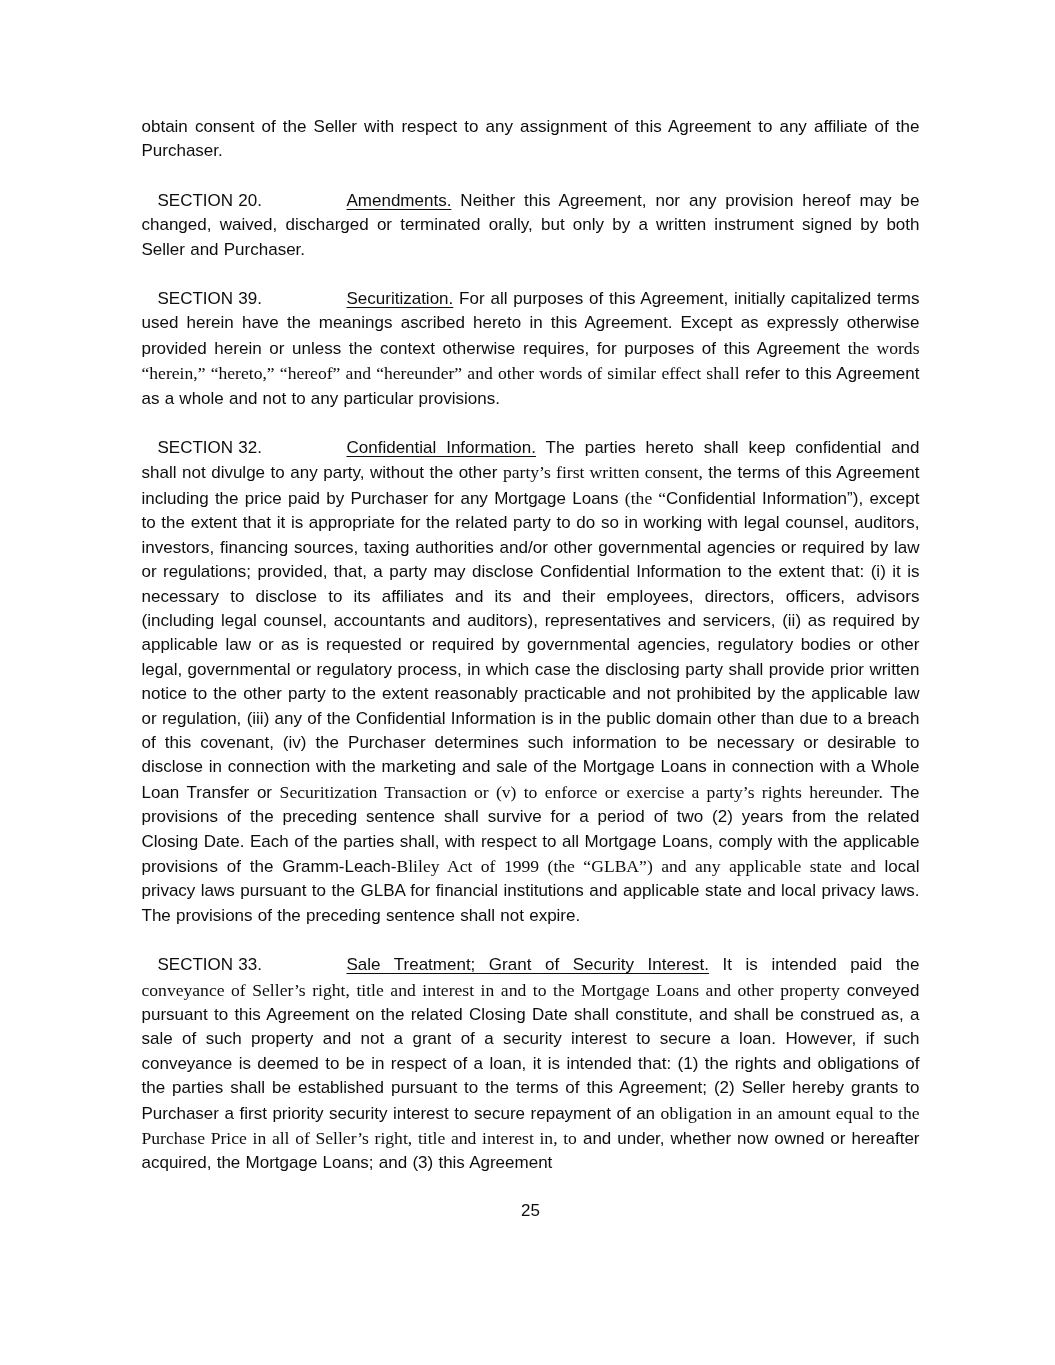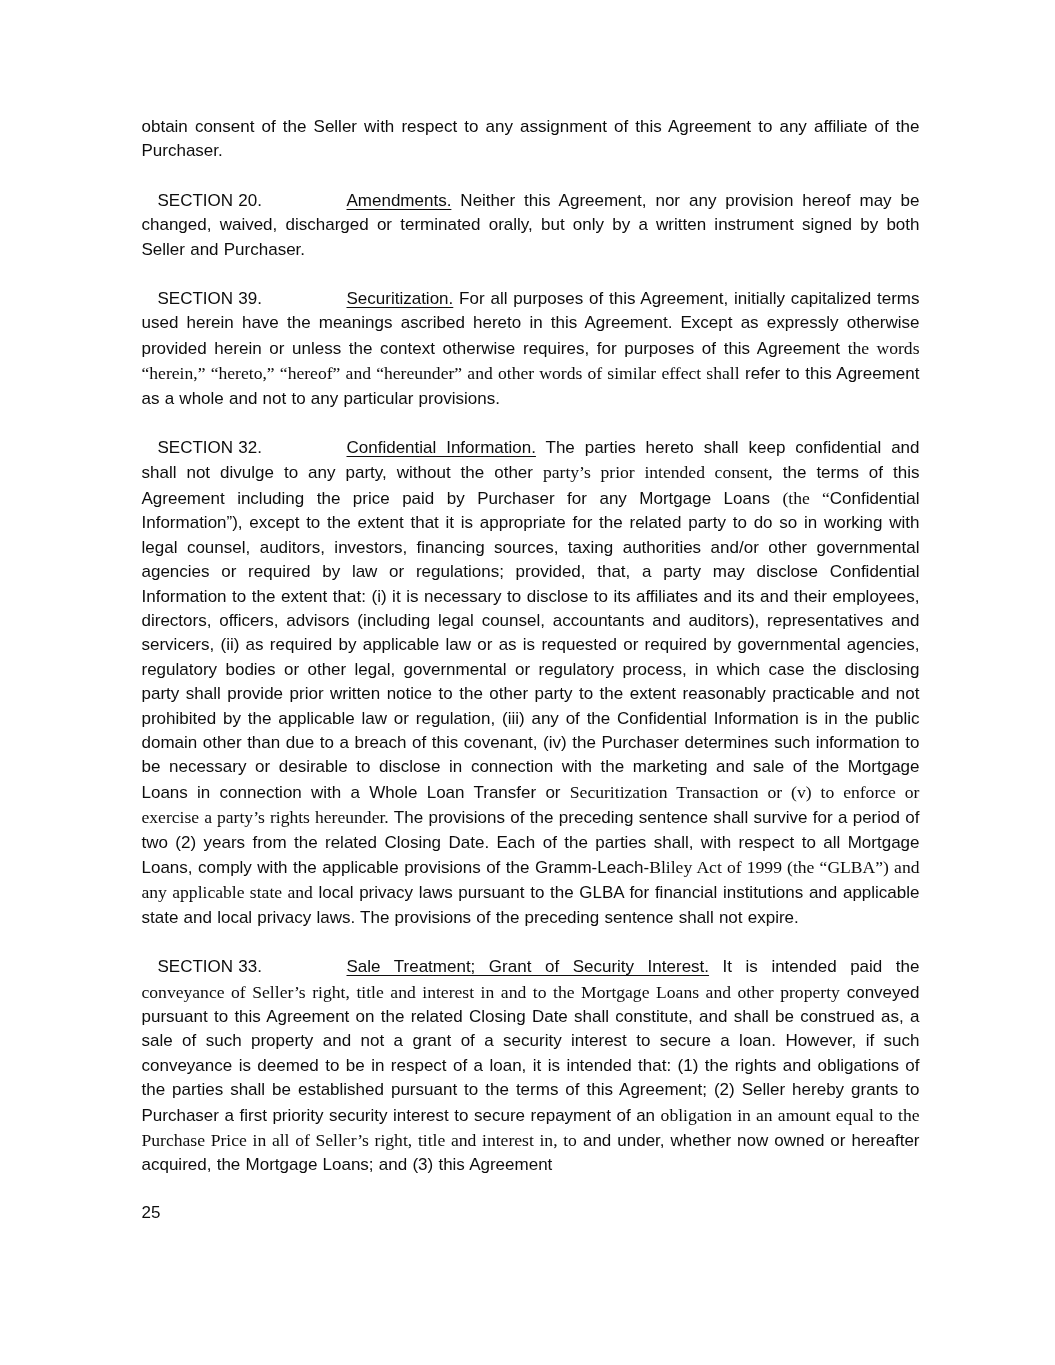--- a/index.html
+++ b/index.html
@@ -34,21 +34,21 @@
     display: inline-block;
     width: 189px;
     margin-left: 16px;
   }
   .sec-title {
     text-decoration: underline;
     text-underline-offset: 3px;
   }
   .page-number {
     margin-top: 24px;
-    text-align: left;
+    text-align: center;
     font-family: "Liberation Sans", sans-serif;
     font-size: 17px;
     color: #0d0d0d;
   }
 </style>
 </head>
 <body>
 
 <div class="page">
 
@@ -64,21 +64,21 @@
   <p class="para">
     <span class="sec-heading">SECTION 39.</span><span class="sec-title">Securitization.</span>
     <span>For all purposes of this Agreement, initially capitalized terms used herein have the meanings ascribed hereto in this Agreement. Except as expressly otherwise provided herein or unless the context otherwise requires, for purposes of this Agreement</span>
     <span class="serif">the words “herein,” “hereto,” “hereof” and “hereunder” and other words of similar effect shall</span>
     <span>refer to this Agreement as a whole and not to any particular provisions.</span>
   </p>
 
   <p class="para">
     <span class="sec-heading">SECTION 32.</span><span class="sec-title">Confidential Information.</span>
     <span>The parties hereto shall keep confidential and shall not divulge to any party, without the other</span>
-    <span class="serif">party’s prior intended consent,</span>
+    <span class="serif">party’s first written consent,</span>
     <span>the terms of this Agreement including the price paid by Purchaser for any Mortgage Loans</span>
     <span class="serif">(the “</span><span>Confidential Information”), except to the extent that it is appropriate for the related party to do so in working with legal counsel, auditors, investors, financing sources, taxing authorities and/or other governmental agencies or required by law or regulations; provided, that, a party may disclose Confidential Information to the extent that: (i) it is necessary to disclose to its affiliates and its and their employees, directors, officers, advisors (including legal counsel, accountants and auditors), representatives and servicers, (ii) as required by applicable law or as is requested or required by governmental agencies, regulatory bodies or other legal, governmental or regulatory process, in which case the disclosing party shall provide prior written notice to the other party to the extent reasonably practicable and not prohibited by the applicable law or regulation, (iii) any of the Confidential Information is in the public domain other than due to a breach of this covenant, (iv) the Purchaser determines such information to be necessary or desirable to disclose in connection with the marketing and sale of the Mortgage Loans in connection with a Whole Loan Transfer or</span>
     <span class="serif">Securitization Transaction or (v) to enforce or exercise a party’s rights hereunder.</span>
     <span>The provisions of the preceding sentence shall survive for a period of two (2) years from the related Closing Date. Each of the parties shall, with respect to all Mortgage Loans, comply with the applicable provisions of the Gramm-Leach-</span><span class="serif">Bliley Act of 1999 (the “GLBA”) and any applicable state and</span>
     <span>local privacy laws pursuant to the GLBA for financial institutions and applicable state and local privacy laws. The provisions of the preceding sentence shall not expire.</span>
   </p>
 
 
   <p class="para">
     <span class="sec-heading">SECTION 33.</span><span class="sec-title">Sale Treatment; Grant of Security Interest.</span>

